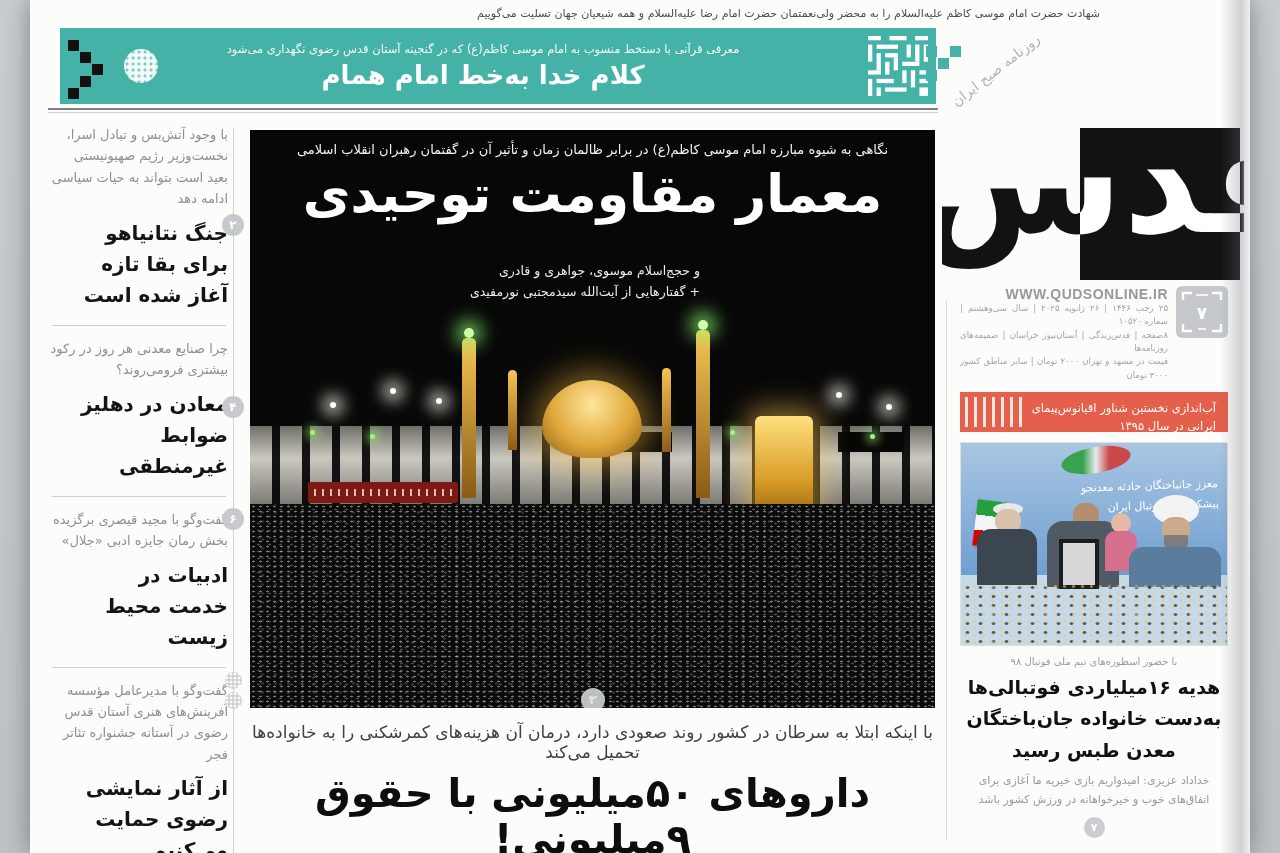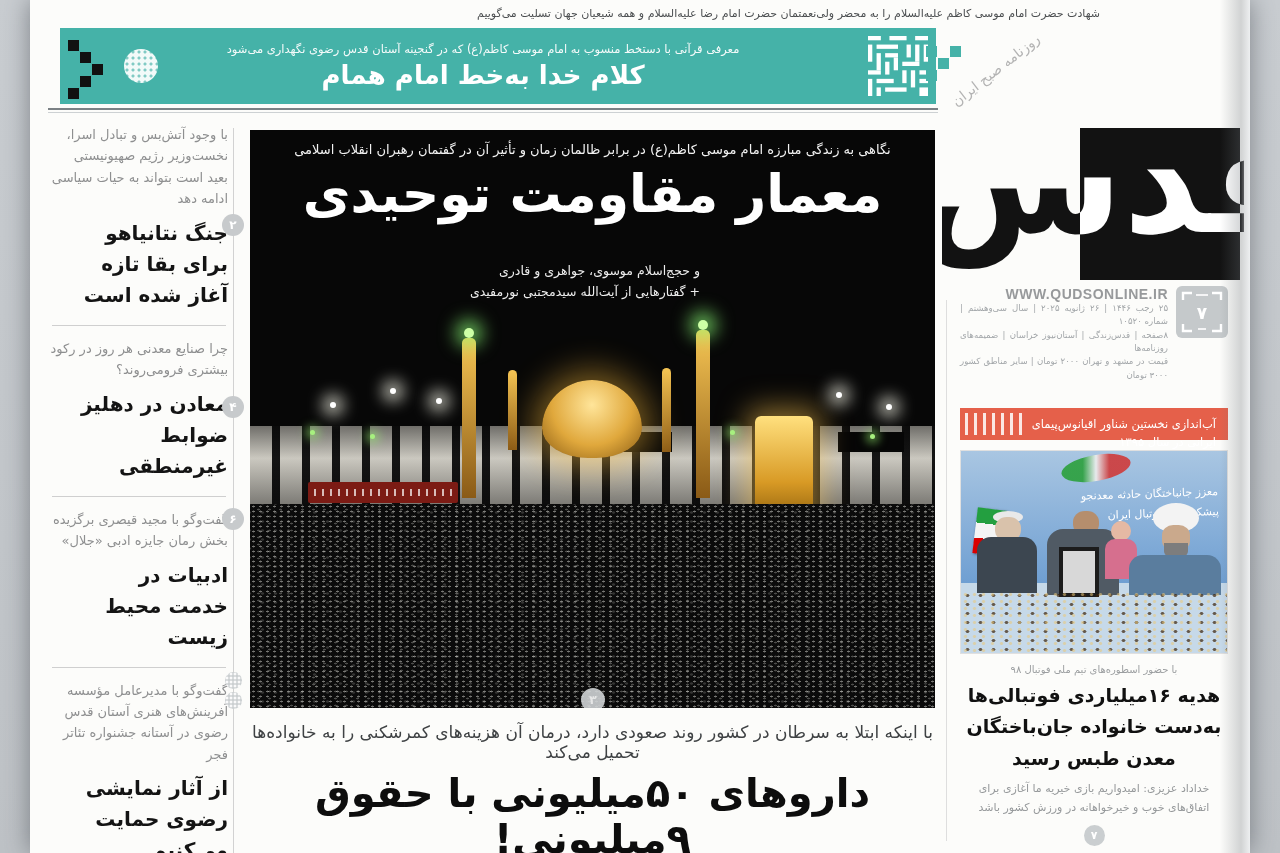--- a/index.html
+++ b/index.html
@@ -99,21 +99,21 @@
   
   .rcol{position:absolute;left:930px;top:286px;width:268px;}
   .v-rule-rc{position:absolute;left:916px;top:300px;bottom:12px;width:1px;background:#dedede;}
   .mast{display:flex;gap:8px;}
   .mast-main{flex:1;min-width:0;}
   .url{font-family:"Liberation Sans",sans-serif;font-weight:bold;font-size:14px;color:#97999b;
        letter-spacing:.5px;direction:ltr;text-align:right;}
   .mast-line{font-size:8.6px;color:#a2a6a9;line-height:1.55;text-align:justify;}
   .pbadge{width:52px;height:52px;border-radius:6px;background:#c5c9cb;position:relative;flex:0 0 auto;}
   .pbadge svg{position:absolute;inset:0;}
-  .flash{margin-top:26px;background:#e5604a;color:#fff;display:flex;height:32px;}
+  .flash{margin-top:10px;background:#e5604a;color:#fff;display:flex;height:40px;}
   .flash-txt{flex:1;padding:7px 12px 0 4px;font-size:11.5px;line-height:1.6;text-align:right;}
   .flash-stripes{width:58px;background:repeating-linear-gradient(90deg,rgba(255,255,255,.85) 0 3px,transparent 3px 9px);margin:5px 0 5px 5px;}
   .ph{position:relative;margin-top:10px;height:202px;background:#c6d9e9;overflow:hidden;border:1px solid #e0e0e0;}
   .ph-banner{position:absolute;left:0;right:0;top:0;height:132px;background:linear-gradient(180deg,#a9c6e2,#6f9fd2);}
   .ph-logo{position:absolute;top:4px;left:100px;width:70px;height:26px;border-radius:50%;
            transform:rotate(-10deg);opacity:.9;
            background:linear-gradient(100deg,#2ba03c 32%,#efefef 50%,#cf3a3a 68%);}
   .ph-script{position:absolute;top:34px;right:8px;width:66%;color:#fff;font-size:11px;line-height:1.8;
              text-align:right;transform:rotate(-2deg);}
   .ph-flag{position:absolute;left:14px;top:58px;width:30px;height:46px;transform:rotate(7deg);
@@ -231,21 +231,21 @@
     </div>
   </div>
   <div class="v-rule-sb"></div>
   <div class="ref-badge" style="top:214px">۲</div>
   <div class="ref-badge" style="top:396px">۴</div>
   <div class="ref-badge" style="top:508px">۶</div>
   <div class="seal-sm" style="top:672px"></div>
   <div class="seal-sm" style="top:692px"></div>
 
   <div class="main">
-    <div class="m-kicker">نگاهی به زندگی مبارزه امام موسی کاظم(ع) در برابر ظالمان زمان و تأثیر آن در گفتمان رهبران انقلاب اسلامی</div>
+    <div class="m-kicker">نگاهی به شیوه مبارزه امام موسی کاظم(ع) در برابر ظالمان زمان و تأثیر آن در گفتمان رهبران انقلاب اسلامی</div>
     <div class="m-head">معمار مقاومت توحیدی</div>
     <div class="m-sub">
       <div>و حجج‌اسلام موسوی، جواهری و قادری</div>
       <div>+ گفتارهایی از آیت‌الله سیدمجتبی نورمفیدی</div>
     </div>
 
     <div class="facade"></div>
     <div class="facade-shade"></div>
     <div class="blk-banner" style="left:330px;width:92px"></div>
     <div class="blk-banner" style="left:588px;width:66px"></div>

